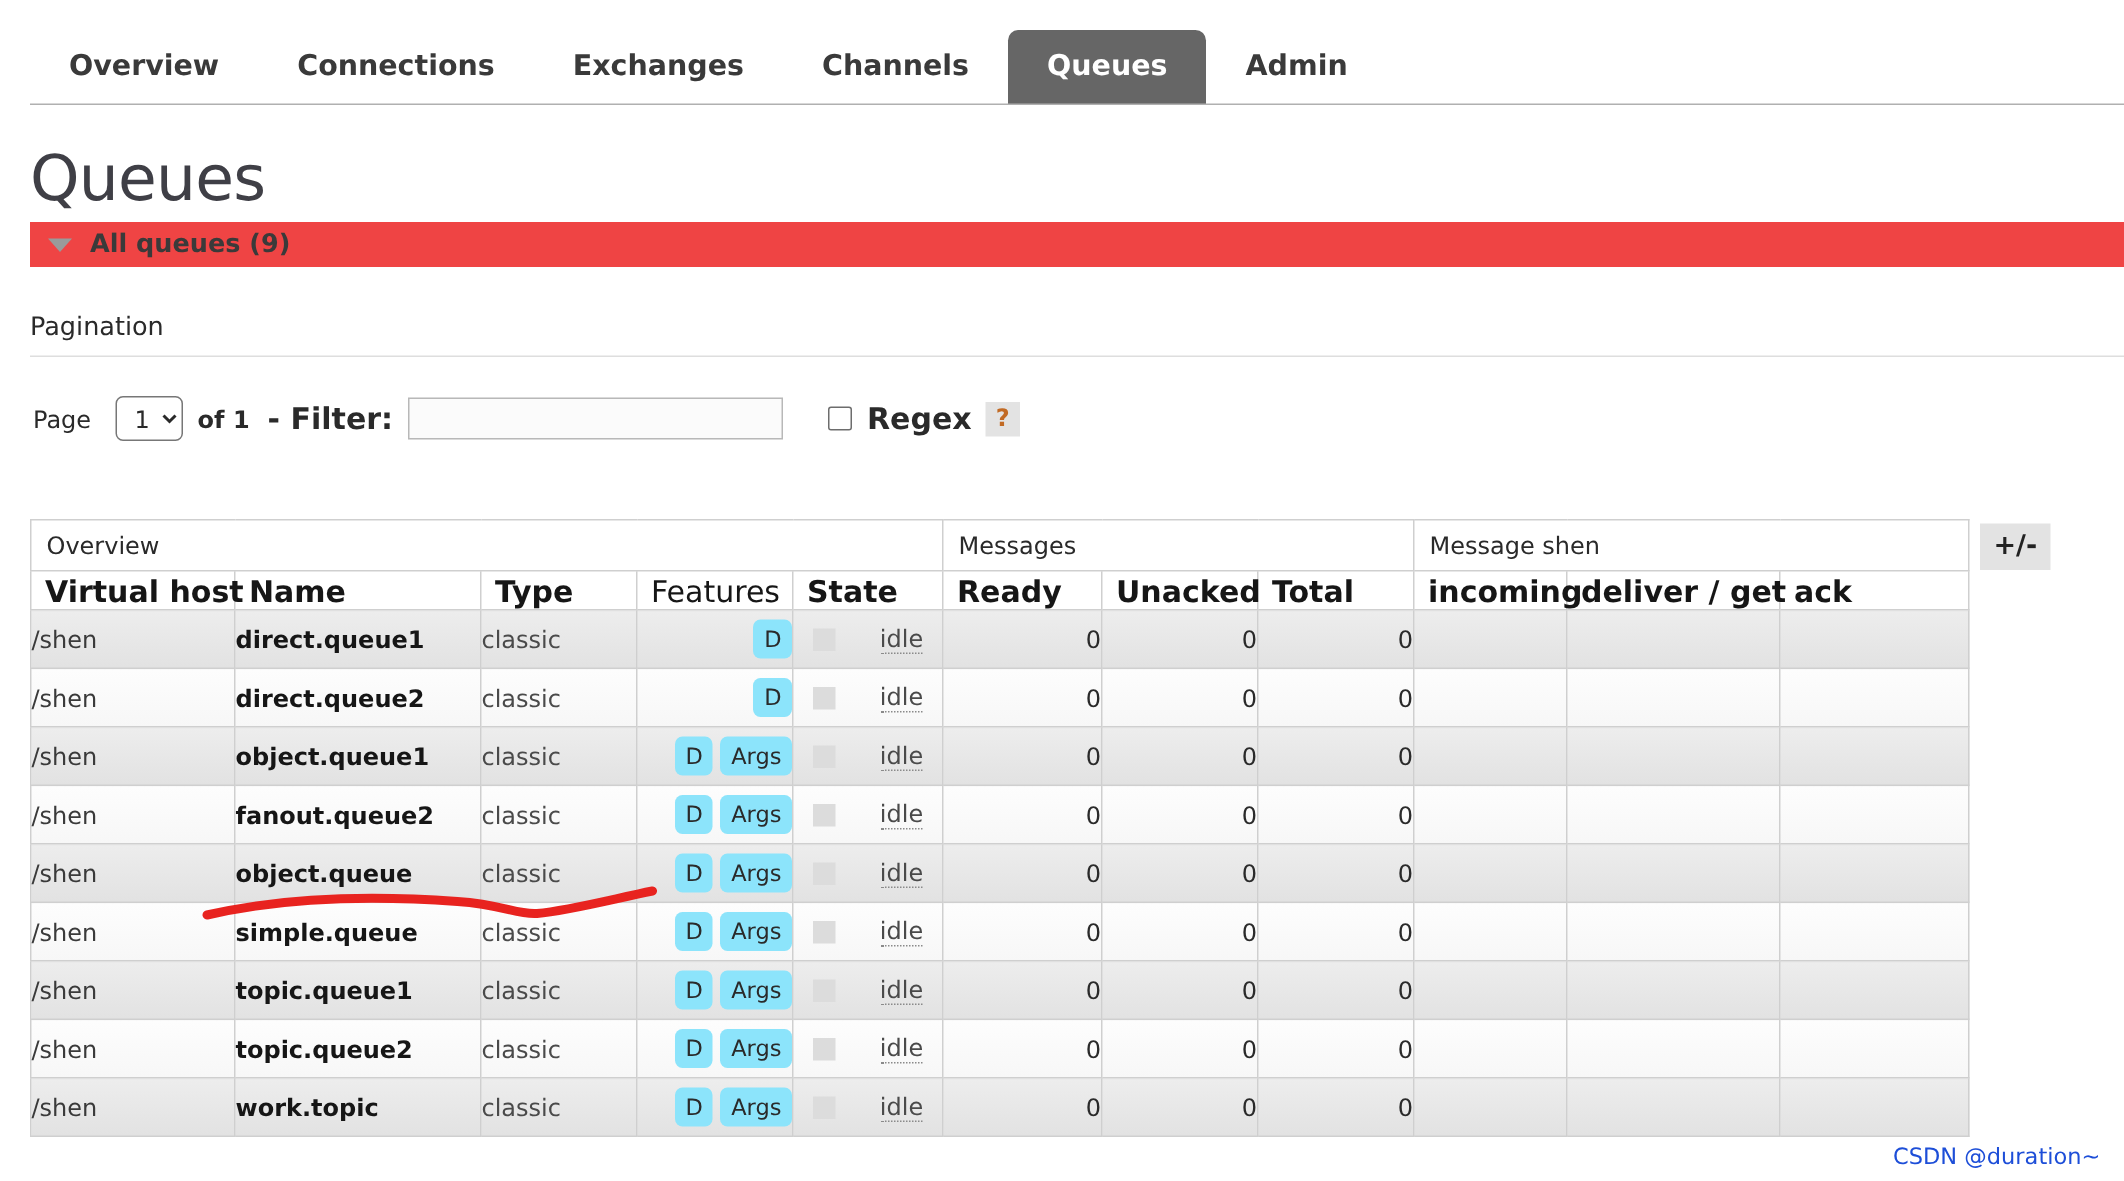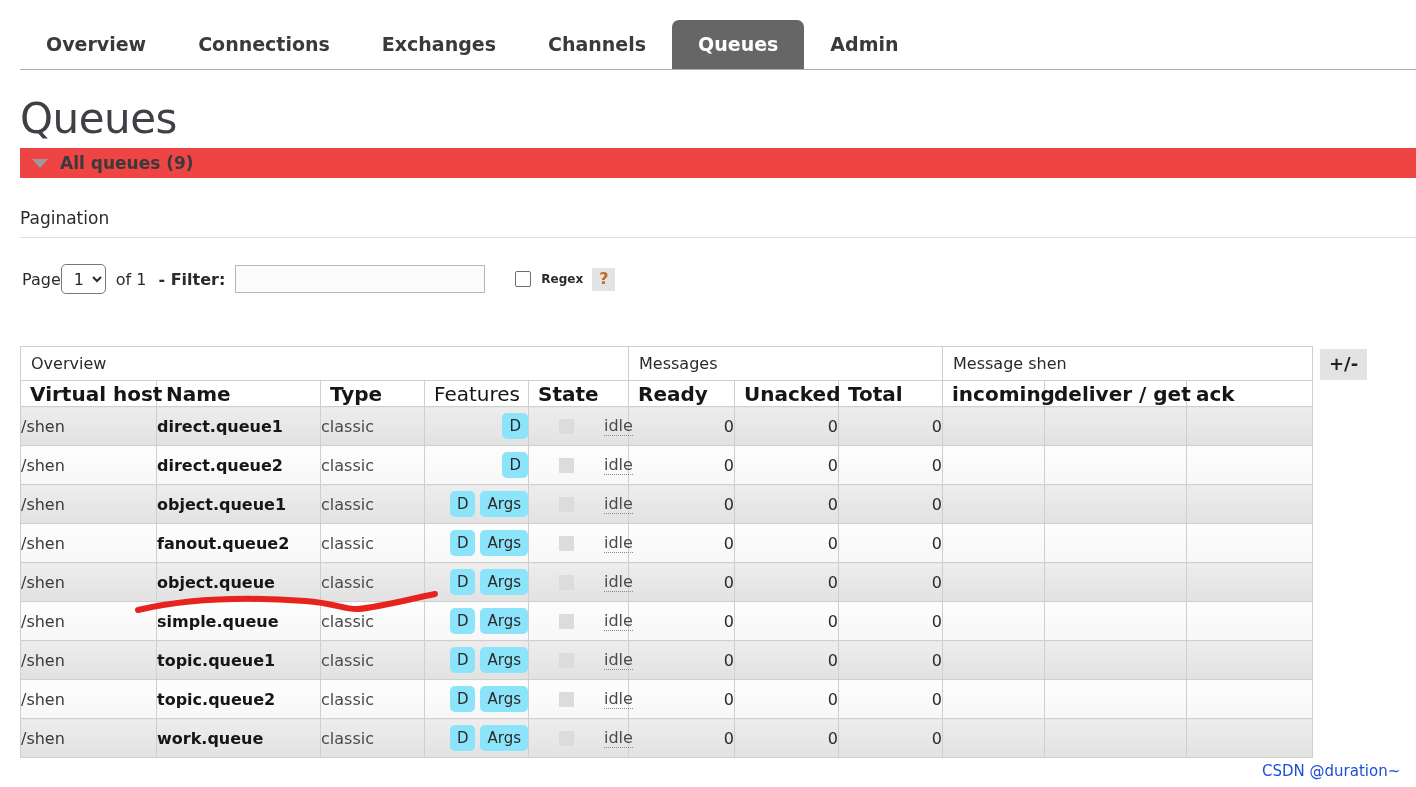--- a/index.html
+++ b/index.html
@@ -111,41 +111,41 @@
   }
   .pagination-row {
     position: absolute;
     left: 22px; top: 262px;
     height: 34px;
     display: flex;
     align-items: center;
     font-size: 16px;
     color: #2a2a2a;
   }
-  .pg-text { margin-right: 0; }
+  .pg-text { margin-right: 16px; }
   .pg-select {
     font-family: "DejaVu Sans", "Liberation Sans", sans-serif;
     font-size: 16px;
     padding: 2px 4px 2px 8px;
     border: 1px solid #777;
     border-radius: 5px;
     background: #ffffff;
     color: #2a2a2a;
     height: 30px;
     cursor: pointer;
   }
   .pg-of {
     margin-left: 10px;
     margin-right: 12px;
     font-size: 16px;
-    font-weight: normal;
+    font-weight: bold;
   }
   .pg-filter-label {
     font-weight: bold;
-    font-size: 16px;
+    font-size: 20px;
     margin-right: 10px;
   }
   .pg-filter-input {
     width: 250px;
     height: 28px;
     border: 1px solid #b8b8b8;
     background: #fbfbfb;
     font-size: 15px;
     padding: 2px 6px;
     font-family: "DejaVu Sans", "Liberation Sans", sans-serif;
@@ -154,21 +154,21 @@
   .pg-checkbox {
     margin-left: 30px;
     width: 16px; height: 16px;
     border: 1px solid #6d6d6d;
     border-radius: 2px;
     background: #ffffff;
     cursor: pointer;
   }
   .pg-regex-label {
     margin-left: 10px;
-    font-size: 12px;
+    font-size: 20px;
     font-weight: bold;
   }
   .pg-help {
     margin-left: 9px;
     background: #e3e3e3;
     color: #c26a24;
     font-size: 16px;
     font-weight: bold;
     padding: 2px 7px 3px 7px;
     cursor: pointer;
@@ -257,22 +257,21 @@
     font-size: 15px;
     line-height: 16px;
     padding: 5px 7px;
     margin-left: 5px;
     cursor: pointer;
   }
 
   .state-inner {
     display: flex;
     align-items: center;
-    justify-content: flex-start;
-    margin-left: 30px;
+    justify-content: center;
   }
   .state-square {
     width: 15px; height: 15px;
     background: #dcdcdc;
     margin-right: 30px;
     flex: none;
   }
   .state-text {
     font-size: 16px;
     color: #4a4a4a;
@@ -523,21 +522,21 @@
             </td>
             <td class="num">0</td>
             <td class="num">0</td>
             <td class="num">0</td>
             <td class="rate"></td>
             <td class="rate"></td>
             <td class="rate"></td>
           </tr>
           <tr class="odd">
             <td class="vhost">/shen</td>
-            <td class="name">work.queue</td>
+            <td class="name">work.topic</td>
             <td class="type">classic</td>
             <td class="features"><span class="badge">D</span><span class="badge">Args</span></td>
             <td class="state">
               <div class="state-inner">
                 <span class="state-square"></span>
                 <span class="state-text">idle</span>
               </div>
             </td>
             <td class="num">0</td>
             <td class="num">0</td>

